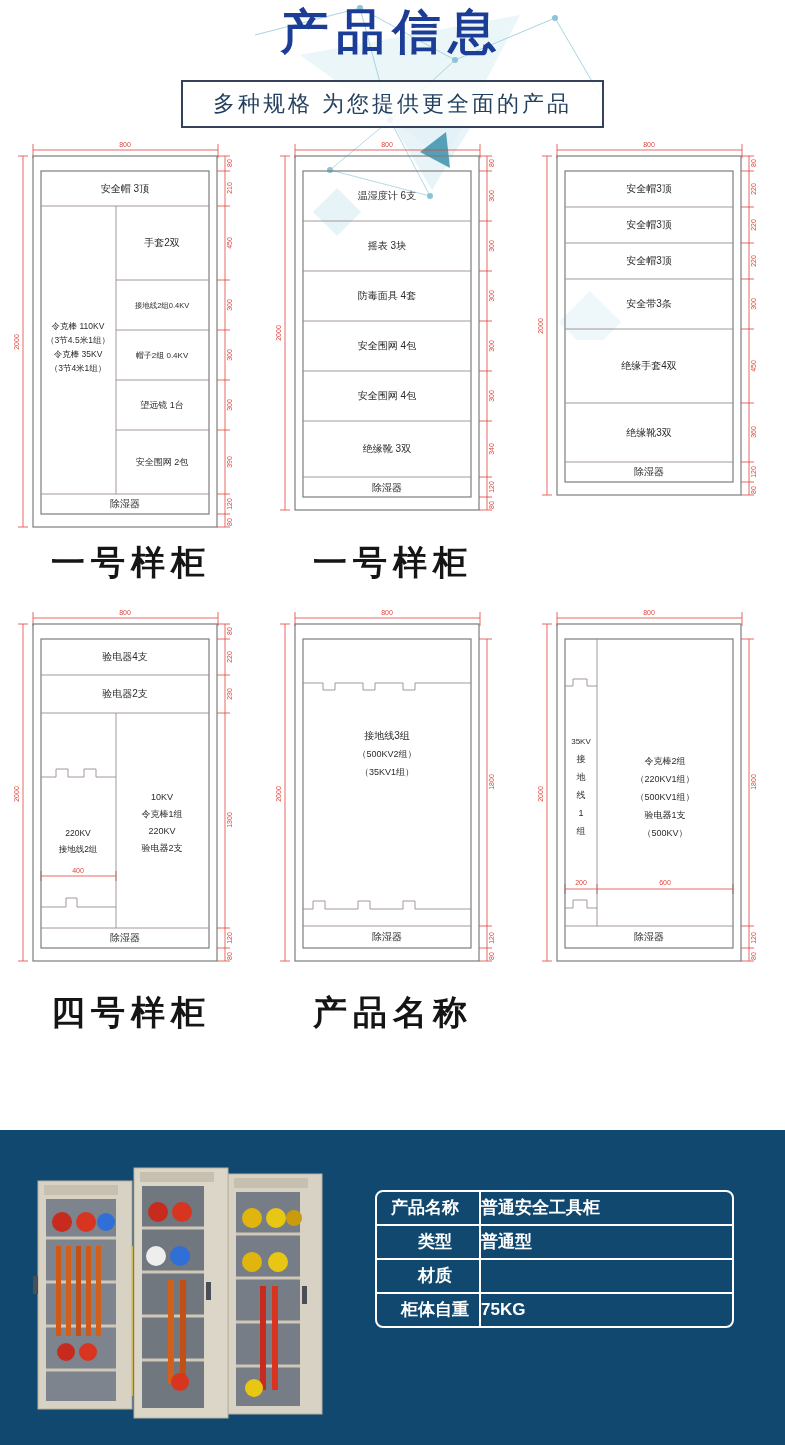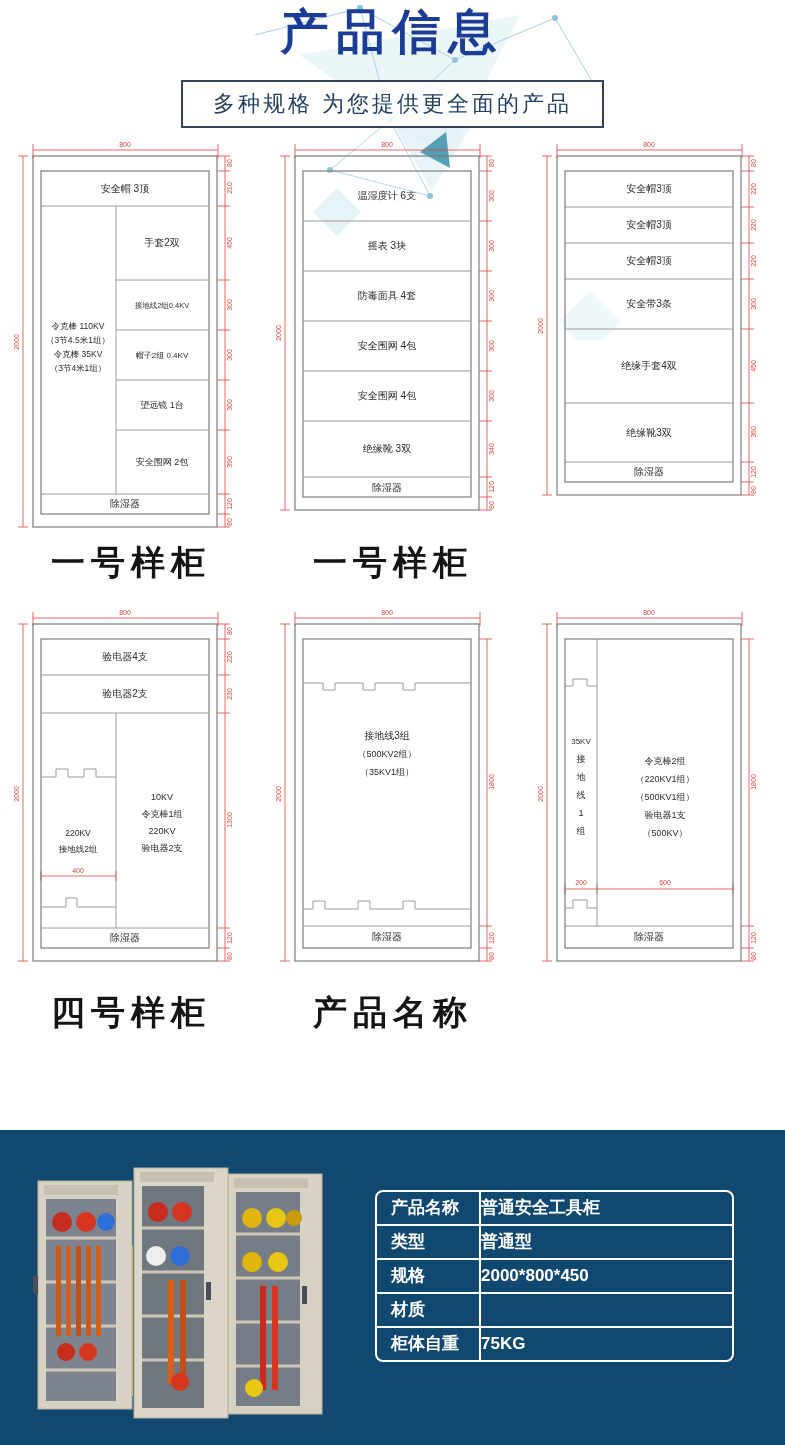--- a/index.html
+++ b/index.html
@@ -39,21 +39,21 @@
   text.dt{fill:#e0443e;font-size:7px;text-anchor:middle;}
   .band{
     position:absolute;left:0;top:1130px;width:785px;height:315px;background:#11486f;z-index:2;
   }
   .photo{position:absolute;left:30px;top:26px;}
   .spec-table{
     position:absolute;left:375px;top:60px;width:355px;
     border:2px solid #ffffff;border-radius:8px;color:#ffffff;
   }
   .spec-row{display:flex;height:32px;line-height:32px;}
-  .spec-row + .spec-row{border-top:2px solid #ffffff;}
+  .spec-row + .spec-row{border-top:2px solid #ffffff;text-align:center;}
   .spec-label{
     width:104px;flex:0 0 104px;border-right:2px solid #ffffff;
     padding-left:14px;font-size:17px;font-weight:bold;box-sizing:border-box;
   }
   .spec-value{font-size:17px;font-weight:bold;}
 </style>
 </head>
 <body>
 
 <svg class="deco" width="785" height="340">
@@ -473,24 +473,20 @@
   <div class="spec-table">
     <div class="spec-row">
       <div class="spec-label">产品名称</div>
       <div class="spec-value">普通安全工具柜</div>
     </div>
     <div class="spec-row">
       <div class="spec-label">类型</div>
       <div class="spec-value">普通型</div>
     </div>
     <div class="spec-row">
-      <div class="spec-label">规格</div>
-      <div class="spec-value">2000*800*450</div>
-    </div>
-    <div class="spec-row">
       <div class="spec-label">材质</div>
     </div>
     <div class="spec-row">
       <div class="spec-label">柜体自重</div>
       <div class="spec-value">75KG</div>
     </div>
   </div>
 </div>
 
 </body></html>

